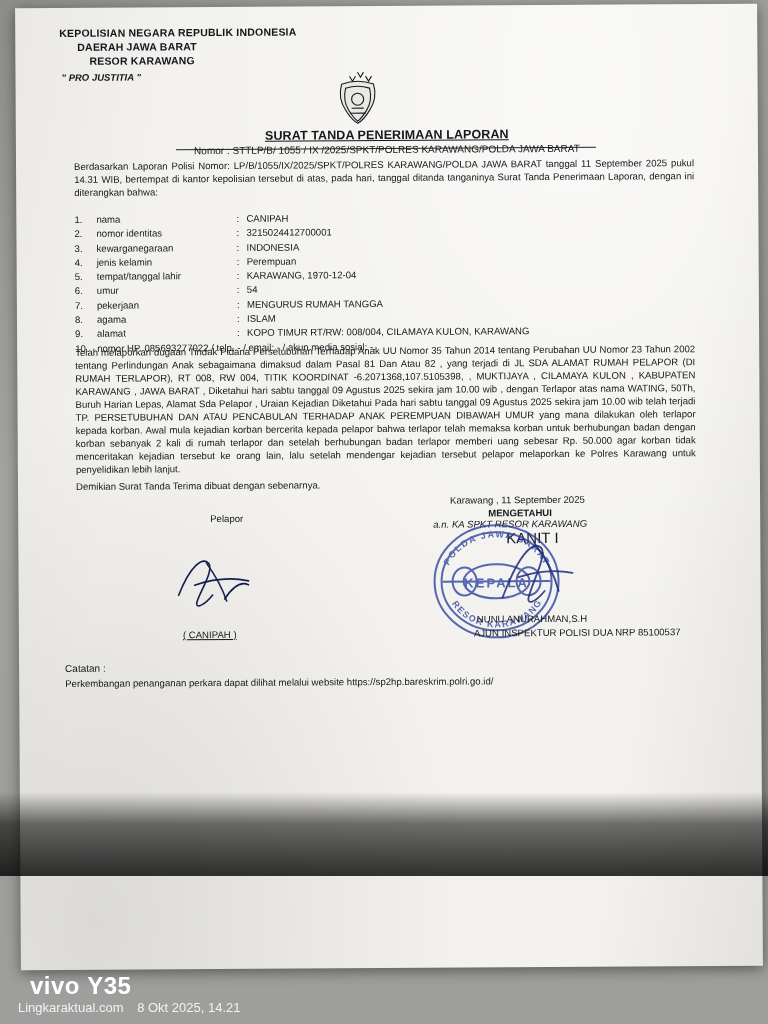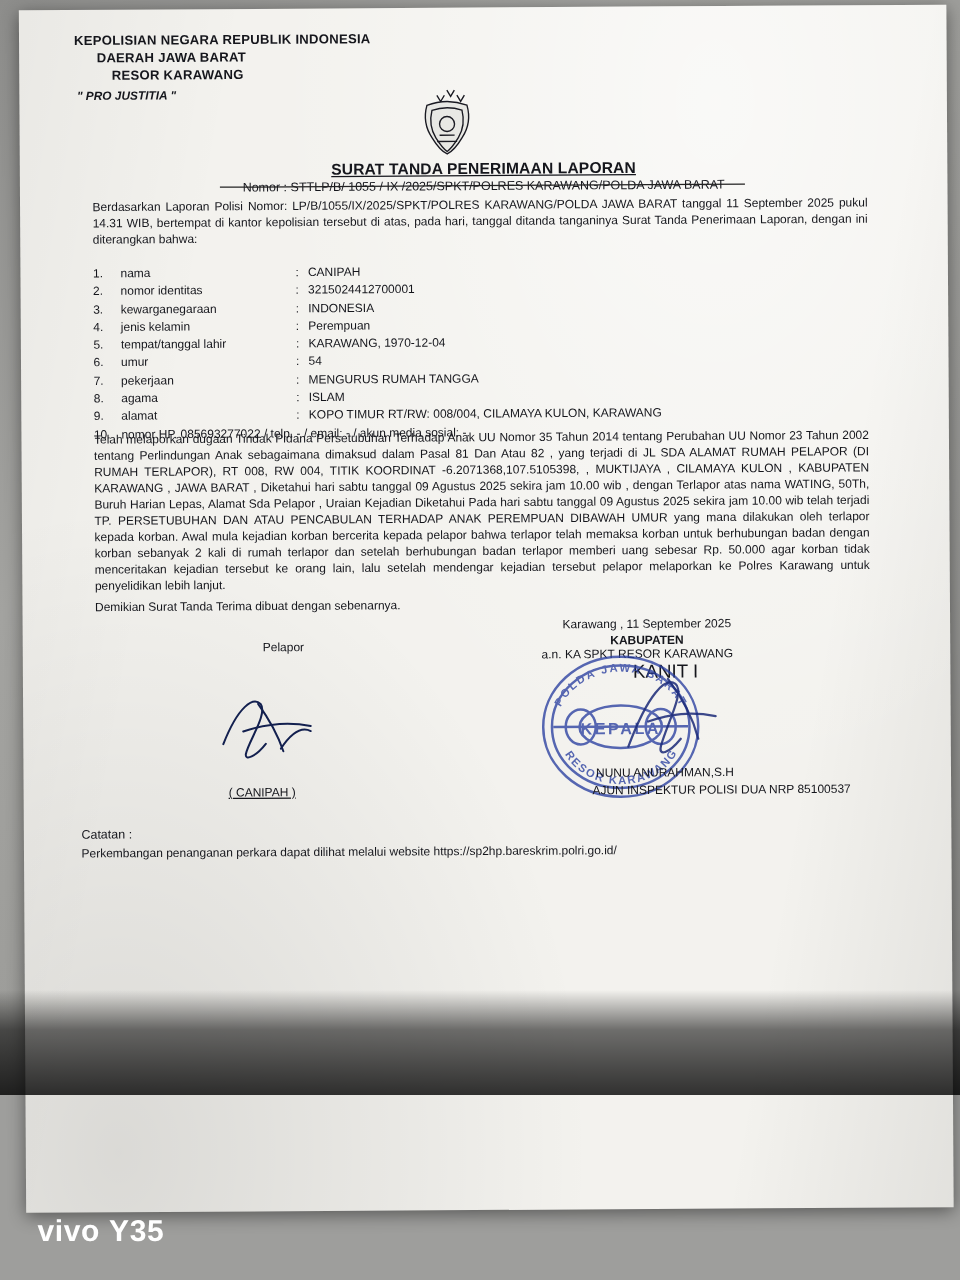--- a/index.html
+++ b/index.html
@@ -111,20 +111,21 @@
   .mengetahui {
     position: absolute;
     left: 470px; top: 502px;
     font-size: 9.6px;
     font-weight: bold;
   }
   .an-ka {
     position: absolute;
     left: 415px; top: 513px;
     font-size: 9.6px;
+    font-style: italic;
   }
   .kanit {
     position: absolute;
     left: 488px; top: 524px;
     font-size: 15px;
   }
   .signer-name {
     position: absolute;
     left: 458px; top: 608px;
     font-size: 9.6px;
@@ -295,21 +296,21 @@
         <div class="row">
           <span class="num">10.</span>
           <span class="val">nomor HP. 085693277022 / telp. - / email: - / akun media sosial: -.</span>
         </div>
       </div>
 
       <div class="para" id="narr">Telah melaporkan dugaan Tindak Pidana Persetubuhan Terhadap Anak UU Nomor 35 Tahun 2014 tentang Perubahan UU Nomor 23 Tahun 2002 tentang Perlindungan Anak sebagaimana dimaksud dalam Pasal 81 Dan Atau 82 , yang terjadi di JL SDA ALAMAT RUMAH PELAPOR (DI RUMAH TERLAPOR), RT 008, RW 004, TITIK KOORDINAT -6.2071368,107.5105398, , MUKTIJAYA , CILAMAYA KULON , KABUPATEN KARAWANG , JAWA BARAT , Diketahui hari sabtu tanggal 09 Agustus 2025 sekira jam 10.00 wib , dengan Terlapor atas nama WATING, 50Th, Buruh Harian Lepas, Alamat Sda Pelapor , Uraian Kejadian Diketahui Pada hari sabtu tanggal 09 Agustus 2025 sekira jam 10.00 wib telah terjadi TP. PERSETUBUHAN DAN ATAU PENCABULAN TERHADAP ANAK PEREMPUAN DIBAWAH UMUR yang mana dilakukan oleh terlapor kepada korban. Awal mula kejadian korban bercerita kepada pelapor bahwa terlapor telah memaksa korban untuk berhubungan badan dengan korban sebanyak 2 kali di rumah terlapor dan setelah berhubungan badan terlapor memberi uang sebesar Rp. 50.000 agar korban tidak menceritakan kejadian tersebut ke orang lain, lalu setelah mendengar kejadian tersebut pelapor melaporkan ke Polres Karawang untuk penyelidikan lebih lanjut.</div>
       <div class="para" id="demikian">Demikian Surat Tanda Terima dibuat dengan sebenarnya.</div>
 
       <div class="place-date">Karawang , 11 September 2025</div>
-      <div class="mengetahui">KABUPATEN</div>
+      <div class="mengetahui">MENGETAHUI</div>
       <div class="an-ka">a.n. KA SPKT RESOR KARAWANG</div>
       <div class="kanit">KANIT I</div>
 
       <div class="stamp">
         <svg viewBox="0 0 160 128" width="160" height="128">
           <g fill="none" stroke="#2a3fa0" stroke-width="2">
             <ellipse cx="80" cy="64" rx="62" ry="56"></ellipse>
             <ellipse cx="80" cy="64" rx="55" ry="49"></ellipse>
             <ellipse cx="80" cy="64" rx="33" ry="17"></ellipse>
             <ellipse cx="48" cy="64" rx="12" ry="14"></ellipse>
@@ -360,14 +361,18 @@
       <div class="catatan-body">Perkembangan penanganan perkara dapat dilihat melalui website https://sp2hp.bareskrim.polri.go.id/</div>
 
     </div>
   </div>
 
   <div id="watermark"></div>
   <div id="brand">
     <span class="v">vivo</span>
     <span class="m">Y35</span>
   </div>
+  <div id="caption">
+    <span class="site">Lingkaraktual.com</span>
+    <span class="date">8 Okt 2025, 14.21</span>
+  </div>
 
 </div>
 
 </body></html>

